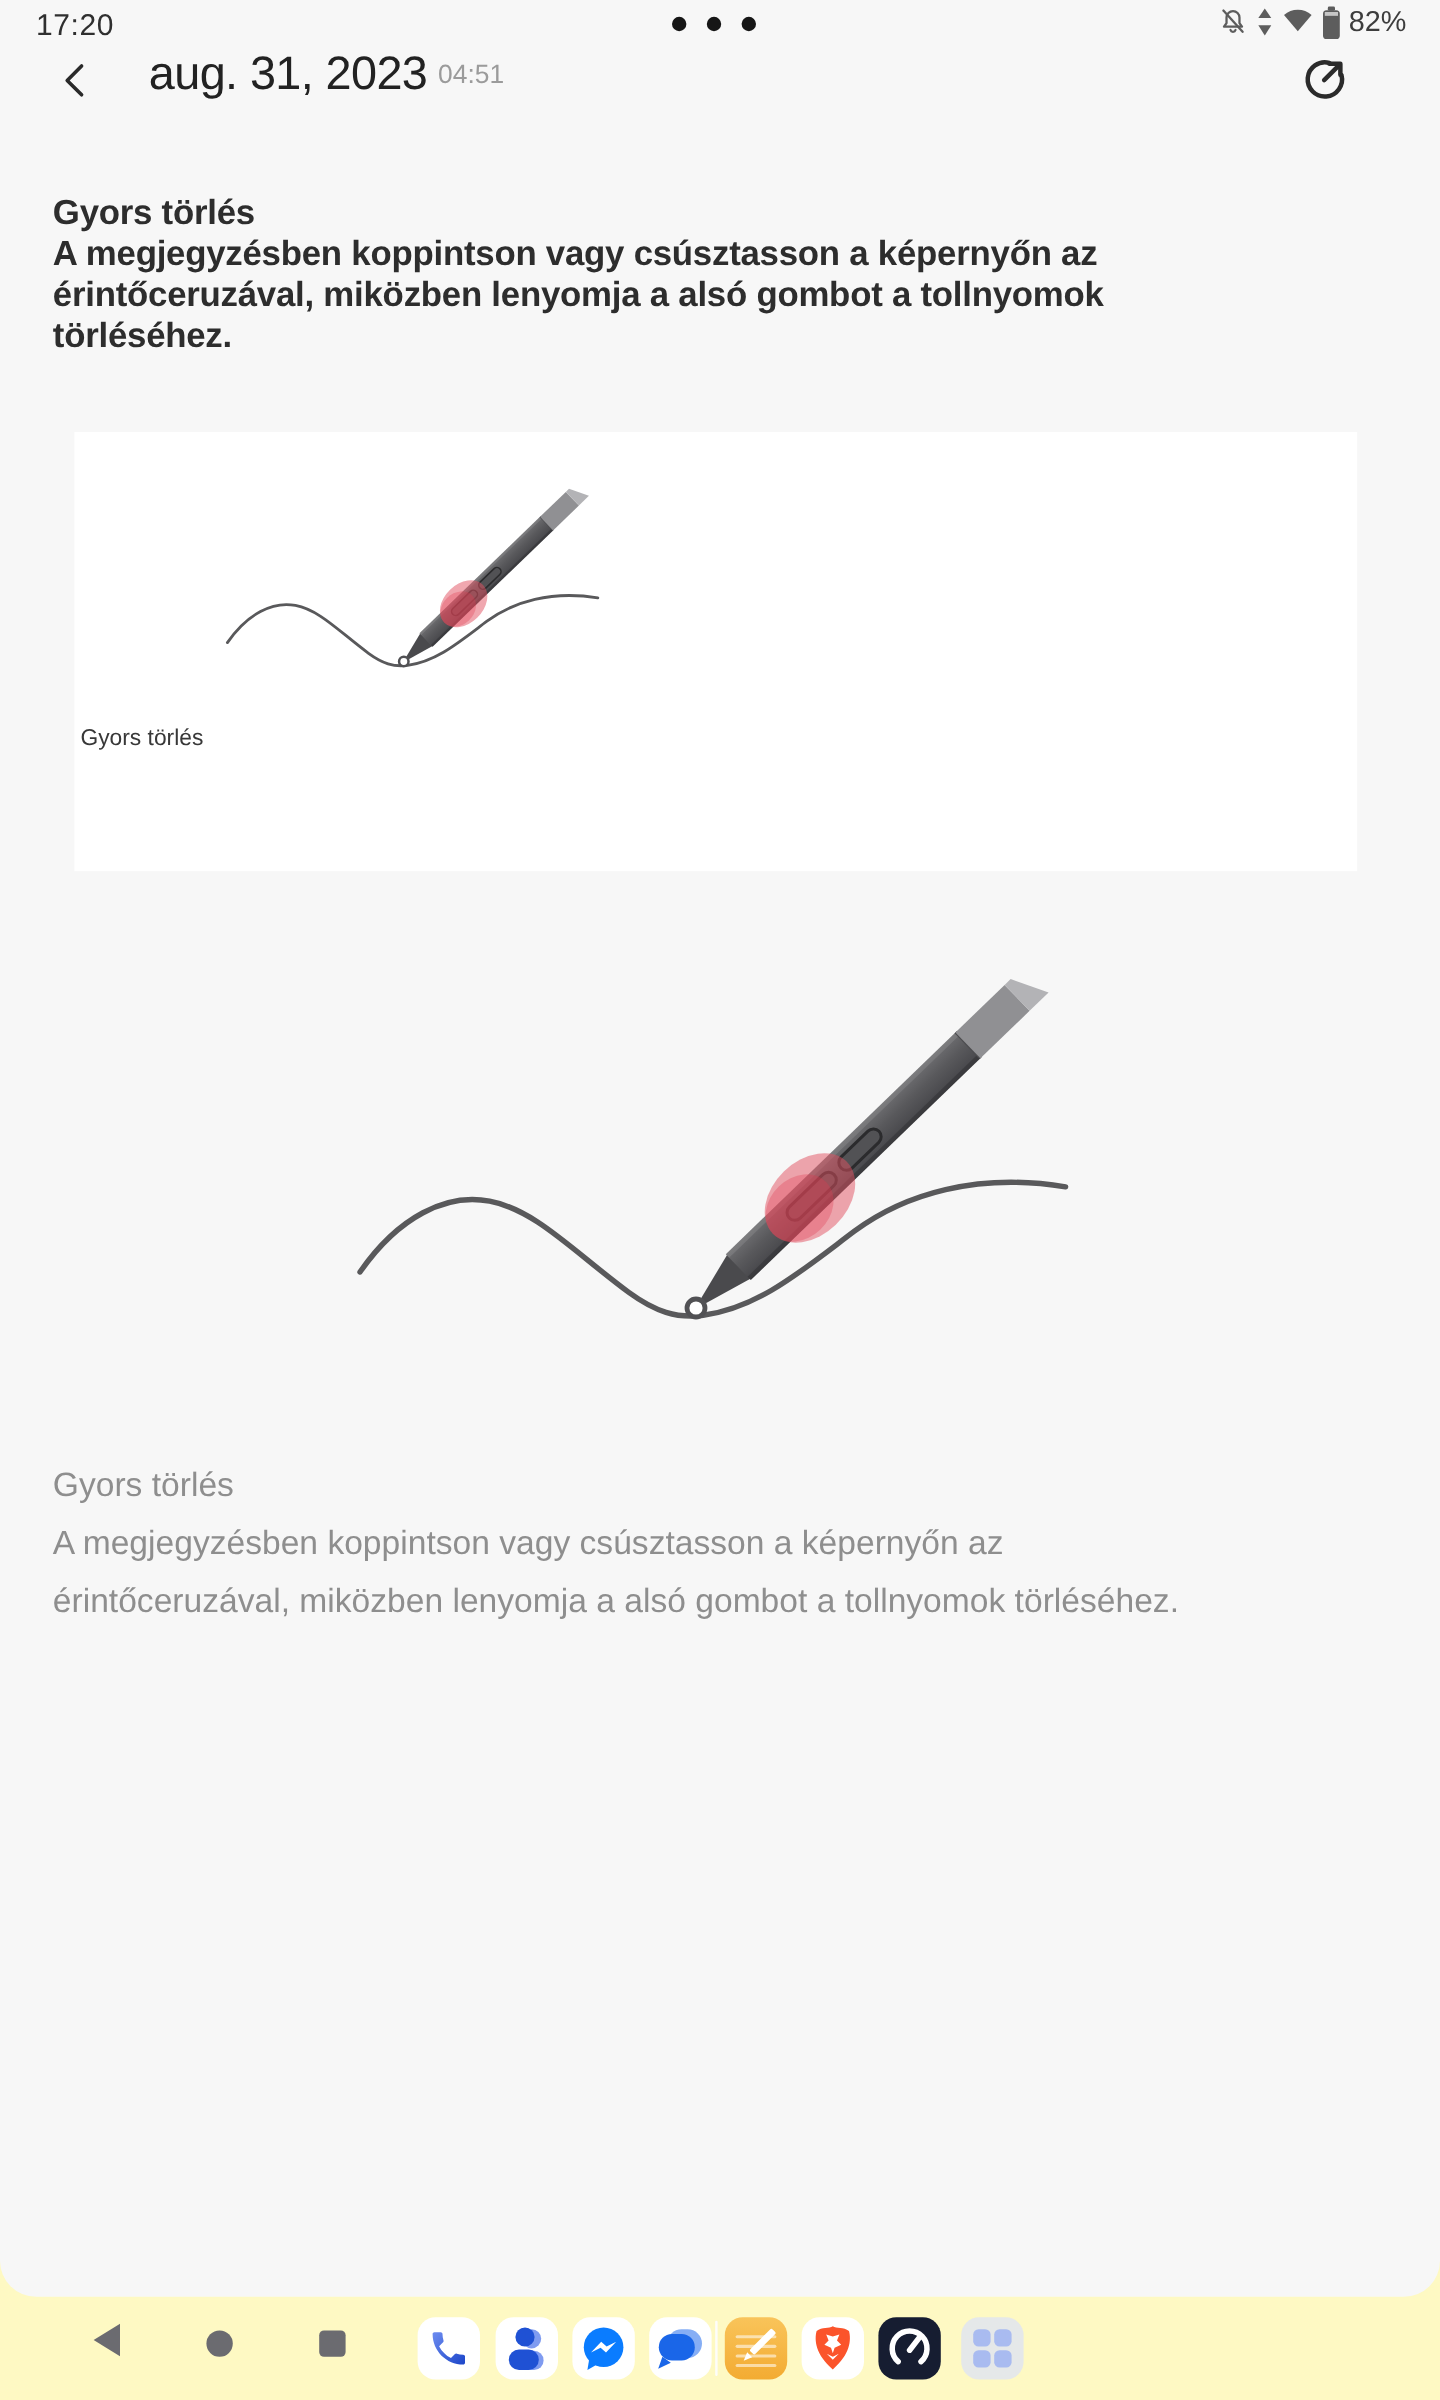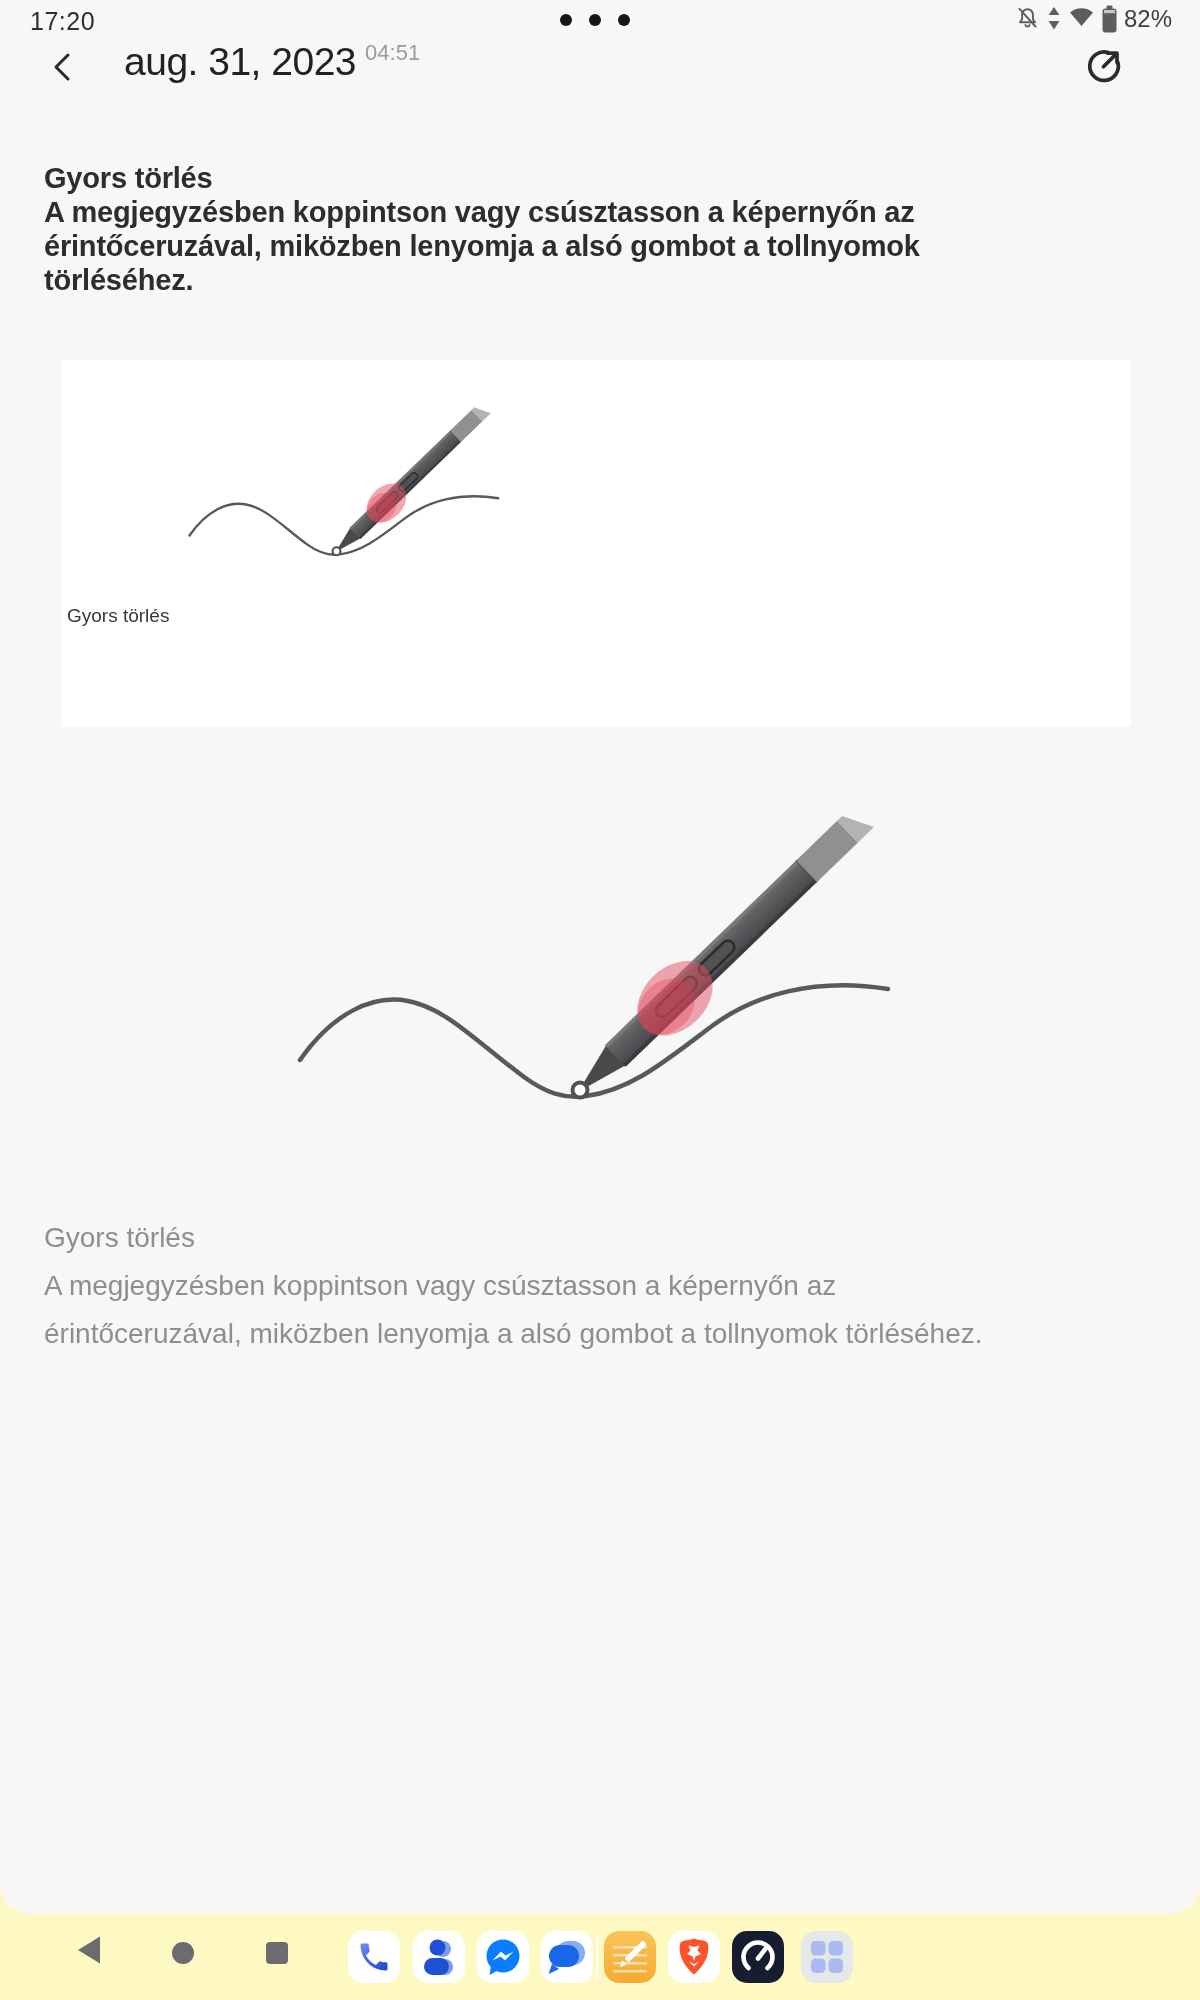--- a/index.html
+++ b/index.html
@@ -8,21 +8,21 @@
 
   
   .status-time{position:absolute;left:30px;top:7px;font-size:25px;color:#2f2f2f;letter-spacing:.5px;}
   .cutout-dots{position:absolute;left:560px;top:14px;display:flex;gap:17px;}
   .cutout-dots span{width:12px;height:12px;border-radius:50%;background:#161616;}
   .status-right{position:absolute;right:28px;top:5px;height:30px;display:flex;gap:7px;}
   .status-right .pct{font-size:24px;color:#3d3d3d;}
 
   
   .back-btn{position:absolute;left:44px;top:48px;width:38px;height:42px;display:flex;align-items:center;justify-content:center;cursor:pointer;}
-  .hdr-date{position:absolute;left:124px;top:40px;display:flex;align-items:flex-start;}
+  .hdr-date{position:absolute;left:124px;top:40px;display:flex;align-items:center;}
   .hdr-date .d{font-size:39px;color:#222;letter-spacing:-.5px;}
   .hdr-date .t{font-size:22px;color:#9b9b9b;margin-left:9px;}
   .share-btn{position:absolute;left:1080px;top:42px;width:48px;height:48px;display:flex;align-items:center;justify-content:center;cursor:pointer;}
 
   
   .heading{position:absolute;left:44px;top:161px;width:900px;color:#2d2d2d;font-weight:bold;font-size:29px;line-height:34px;letter-spacing:-.2px;}
   .heading .body{white-space:pre-line;}
 
   .img-card{position:absolute;left:62px;top:360px;width:1069px;height:366px;background:#ffffff;}
   .card-caption{position:absolute;left:5px;top:244px;color:#383838;font-size:19px;line-height:23px;}

